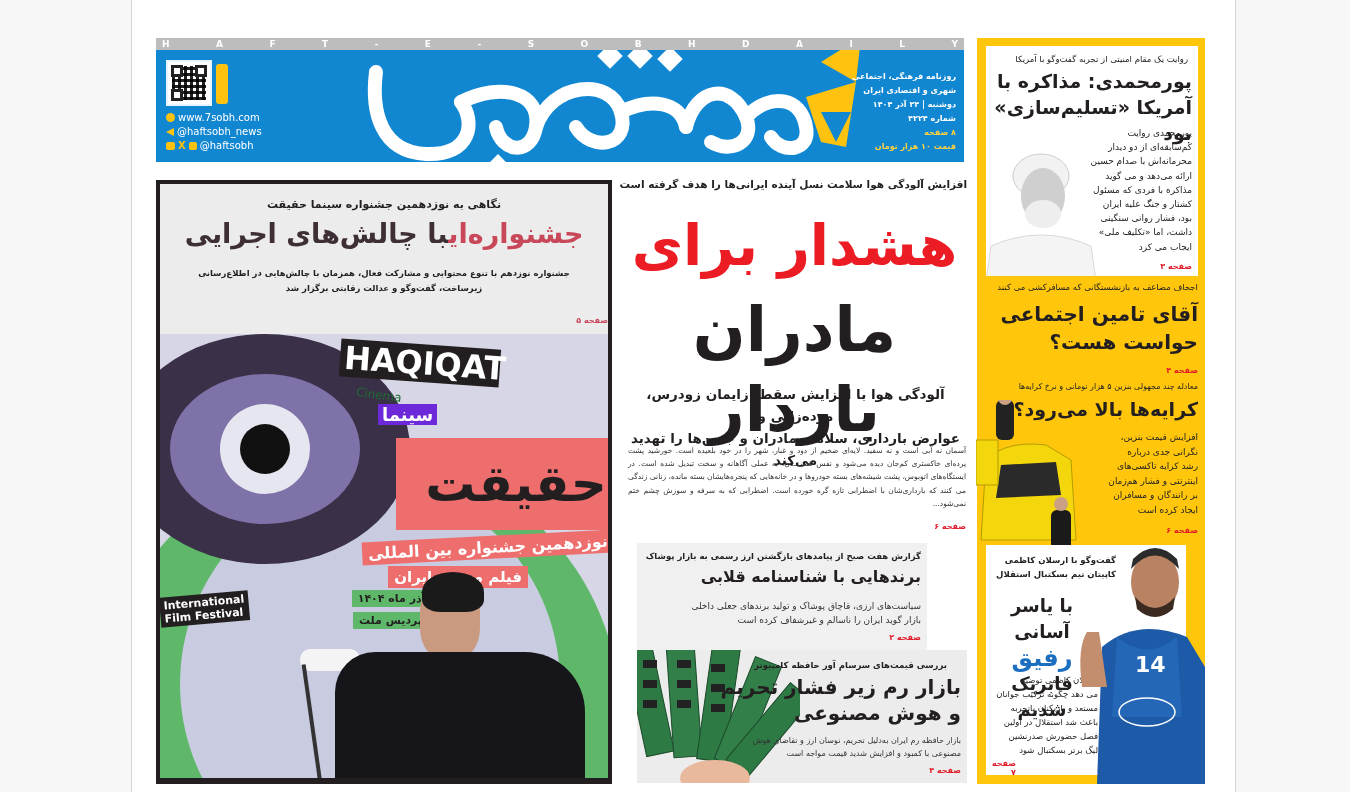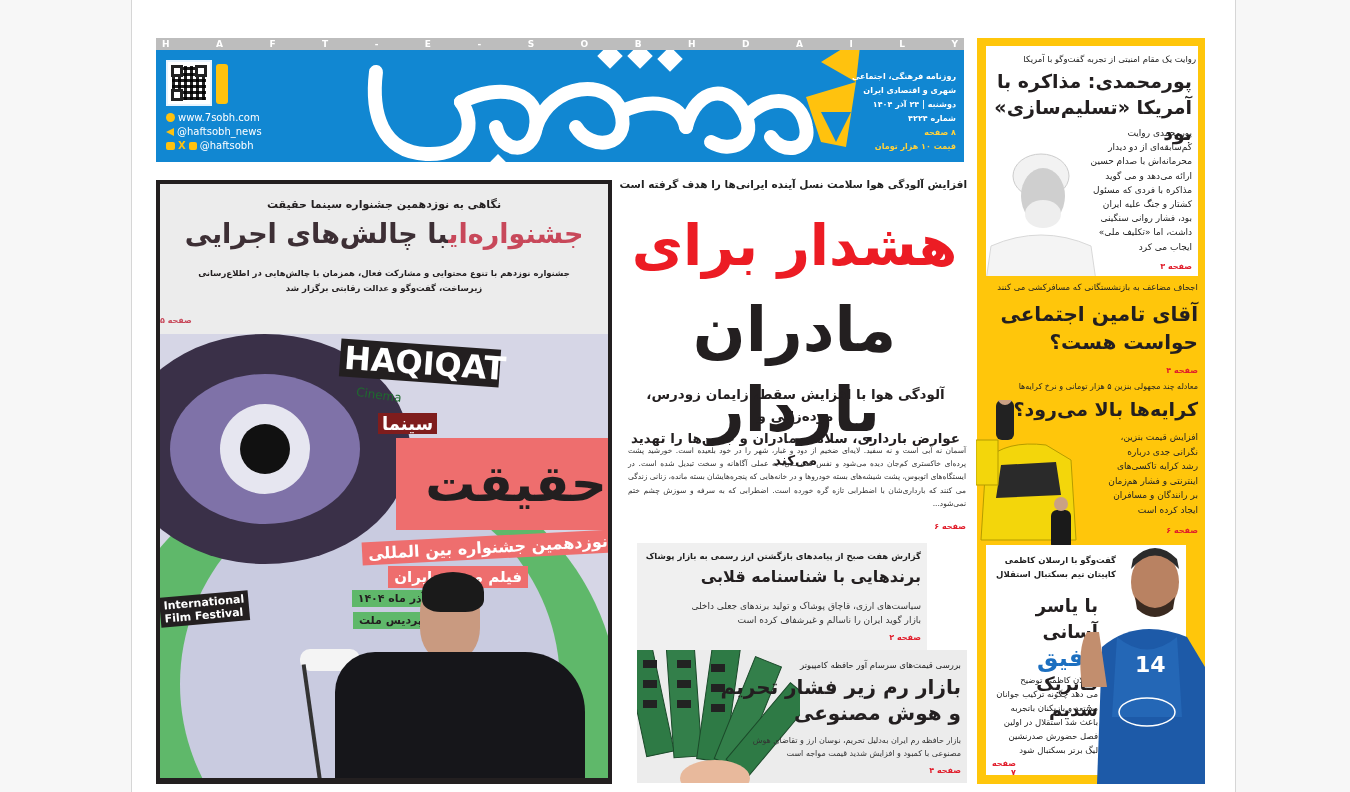--- a/index.html
+++ b/index.html
@@ -135,36 +135,36 @@
   <div class="abs feature">
     <div class="feat-top" dir="rtl">
       <div class="abs" style="left:0;right:0;top:14px;text-align:center;font:bold 11px 'DejaVu Sans',sans-serif;color:#231f20">نگاهی به نوزدهمین جشنواره سینما حقیقت</div>
       <div class="abs" style="left:0;right:0;top:34px;text-align:center;font:bold 27px 'DejaVu Sans',sans-serif;letter-spacing:-1px">
         <span style="color:#c8485a">جشنواره‌ای</span><span style="color:#3d2f35">با چالش‌های اجرایی</span>
       </div>
       <div class="abs" style="left:10px;right:10px;top:82px;text-align:center;font:bold 8.5px 'DejaVu Sans',sans-serif;color:#231f20;line-height:15px">
         <div>جشنواره نوزدهم با تنوع محتوایی و مشارکت فعال، همزمان با چالش‌هایی در اطلاع‌رسانی</div>
         <div>زیرساخت، گفت‌وگو و عدالت رقابتی برگزار شد</div>
       </div>
-      <div class="abs pg" style="left:0;right:0;top:132px;text-align:left;color:#c8485a">صفحه ۵</div>
+      <div class="abs pg" style="left:0;right:0;top:132px;text-align:right;color:#c8485a">صفحه ۵</div>
     </div>
 
     <div class="poster">
 
       <div class="abs" style="left:-60px;top:120px;width:520px;height:520px;border-radius:50%;background:#5fb86a"></div>
       <div class="abs" style="left:20px;top:150px;width:380px;height:400px;border-radius:50%;background:#c9cbe0"></div>
 
       <div class="abs" style="left:-40px;top:0;width:290px;height:230px;border-radius:50%;background:#3a3048"></div>
       <div class="abs" style="left:10px;top:40px;width:190px;height:150px;border-radius:50%;background:#7f72a8"></div>
       <div class="abs" style="left:60px;top:70px;width:90px;height:90px;border-radius:50%;background:#e6e6f0"></div>
       <div class="abs" style="left:80px;top:90px;width:50px;height:50px;border-radius:50%;background:#111"></div>
 
       <div class="abs" style="left:180px;top:10px;width:160px;height:38px;background:#231f20;transform:rotate(4deg);color:#fff;font:bold 32px 'DejaVu Sans',sans-serif;line-height:38px;padding-left:4px">HAQIQAT</div>
       <div class="abs" style="left:196px;top:54px;color:#1e6b2e;font:12px 'DejaVu Sans',sans-serif;transform:rotate(8deg)">Cinema</div>
-      <div class="abs" style="left:218px;top:79px;background:#7f1d1d;color:#fff;font:bold 18px 'DejaVu Sans',sans-serif;padding:0 4px">سینما</div>
+      <div class="abs" style="left:218px;top:70px;background:#6d28d9;color:#fff;font:bold 18px 'DejaVu Sans',sans-serif;padding:0 4px">سینما</div>
       <div class="abs" style="left:236px;top:104px;width:240px;height:92px;background:#ee6e6e;color:#231f20;font:bold 50px 'DejaVu Sans',sans-serif;line-height:92px;text-align:center">حقیقت</div>
       <div class="abs" dir="rtl" style="right:-6px;top:202px;background:#ee6e6e;color:#fff;font:bold 16px 'DejaVu Sans',sans-serif;padding:2px 6px;transform:rotate(-3deg)">نوزدهمین جشنواره بین المللی</div>
       <div class="abs" dir="rtl" style="right:80px;top:232px;background:#ee6e6e;color:#fff;font:bold 15px 'DejaVu Sans',sans-serif;padding:2px 6px">فیلم مستند ایران</div>
       <div class="abs" dir="rtl" style="right:130px;top:256px;background:#5fb86a;color:#231f20;font:bold 11px 'DejaVu Sans',sans-serif;padding:2px 6px">۱۹ تا ۲۵ آذر ماه ۱۴۰۴</div>
       <div class="abs" dir="rtl" style="right:180px;top:278px;background:#5fb86a;color:#231f20;font:bold 11px 'DejaVu Sans',sans-serif;padding:2px 6px">پردیس ملت</div>
       <div class="abs" style="left:0;top:260px;background:#231f20;color:#fff;font:bold 11px 'DejaVu Sans',sans-serif;padding:2px 4px;transform:rotate(-5deg);line-height:13px">
         <div>International</div>
         <div>Film Festival</div>
       </div>
 
@@ -212,42 +212,42 @@
           <rect x="18" y="50" width="14" height="8"></rect>
         <rect x="52" y="10" width="14" height="8"></rect>
           <rect x="52" y="30" width="14" height="8"></rect>
           <rect x="52" y="50" width="14" height="8"></rect>
         <rect x="86" y="14" width="14" height="8"></rect>
           <rect x="86" y="34" width="14" height="8"></rect>
           <rect x="86" y="54" width="14" height="8"></rect>
       </g>
       <ellipse cx="90" cy="128" rx="35" ry="18" fill="#e8b99c"></ellipse>
     </svg>
-    <div class="abs kicker" style="right:6px;top:10px;font-weight:normal">بررسی قیمت‌های سرسام آور حافظه کامپیوتر</div>
+    <div class="abs kicker" style="right:20px;top:10px;font-weight:bold">بررسی قیمت‌های سرسام آور حافظه کامپیوتر</div>
     <div class="abs h-big" style="right:6px;top:24px;font-size:20px;line-height:26px">
       <div>بازار رم زیر فشار تحریم</div>
       <div>و هوش مصنوعی</div>
     </div>
     <div class="abs" style="right:6px;top:84px;font:8px 'DejaVu Sans',sans-serif;color:#333;line-height:13px">
       <div>بازار حافظه رم ایران به‌دلیل تحریم، نوسان ارز و تقاضای هوش</div>
       <div>مصنوعی با کمبود و افزایش شدید قیمت مواجه است</div>
     </div>
     <div class="abs pg" style="right:6px;top:116px">صفحه ۴</div>
   </div>
 
   <div class="abs ycol"></div>
 
   <div class="abs box1" dir="rtl">
     <svg class="abs portrait" viewBox="0 0 110 145">
       <ellipse cx="55" cy="40" rx="28" ry="22" fill="#f2f2f2" stroke="#ccc"></ellipse>
       <ellipse cx="57" cy="60" rx="22" ry="28" fill="#cfcfcf"></ellipse>
       <ellipse cx="57" cy="78" rx="18" ry="14" fill="#eeeeee"></ellipse>
       <path d="M0 145 L5 110 Q55 88 105 110 L110 145 Z" fill="#f4f4f4" stroke="#d8d8d8"></path>
     </svg>
-    <div class="abs kicker" style="right:2px;top:8px">روایت یک مقام امنیتی از تجربه گفت‌وگو با آمریکا</div>
+    <div class="abs kicker" style="right:10px;top:8px">روایت یک مقام امنیتی از تجربه گفت‌وگو با آمریکا</div>
     <div class="abs h-big" style="right:6px;top:22px;font-size:19px;line-height:26px">
       <div>پورمحمدی: مذاکره با</div>
       <div>آمریکا «تسلیم‌سازی» بود</div>
     </div>
     <div class="abs body-t" style="right:6px;top:80px;font-size:9px;line-height:14.2px" id="s1body">
         <div>پورمحمدی روایت</div>
         <div>کم‌سابقه‌ای از دو دیدار</div>
         <div>محرمانه‌اش با صدام حسین</div>
         <div>ارائه می‌دهد و می گوید</div>
         <div>مذاکره با فردی که مسئول</div>
@@ -286,21 +286,21 @@
         <div>ایجاد کرده است</div>
       </div>
     <div class="abs pg" style="right:0;top:246px">صفحه ۶</div>
   </div>
 
   <div class="abs box3" dir="rtl">
     <div class="abs kicker" style="right:70px;top:8px;font-weight:bold;line-height:14px">
       <div>گفت‌وگو با ارسلان کاظمی</div>
       <div>کاپیتان تیم بسکتبال استقلال</div>
     </div>
-    <div class="abs h-big" style="right:88px;top:48px;font-size:18px;line-height:26px;">
+    <div class="abs h-big" style="right:88px;top:48px;font-size:18px;line-height:26px;text-align:center">
       <div>با یاسر آسانی</div>
       <div style="color:#1c6fc0;font-size:24px">رفیق</div>
       <div>فابریک شدیم</div>
     </div>
     <div class="abs body-t" style="right:88px;top:128px;font-size:8.5px;line-height:14px" id="s4body">
         <div>ارسلان کاظمی توضیح</div>
         <div>می دهد چگونه ترکیب جوانان</div>
         <div>مستعد و بازیکنان باتجربه</div>
         <div>باعث شد استقلال در اولین</div>
         <div>فصل حضورش صدرنشین</div>

